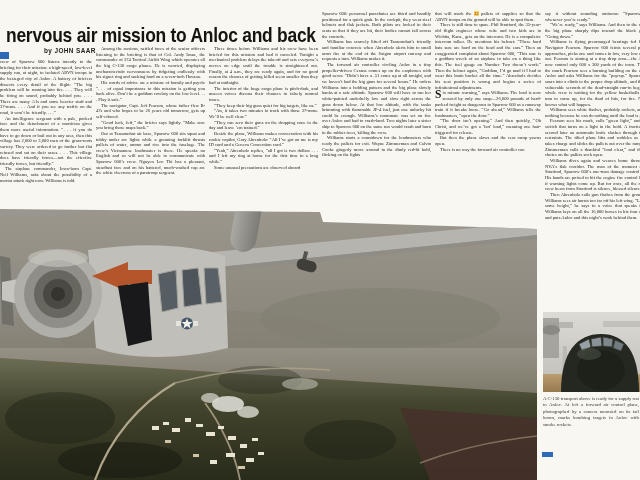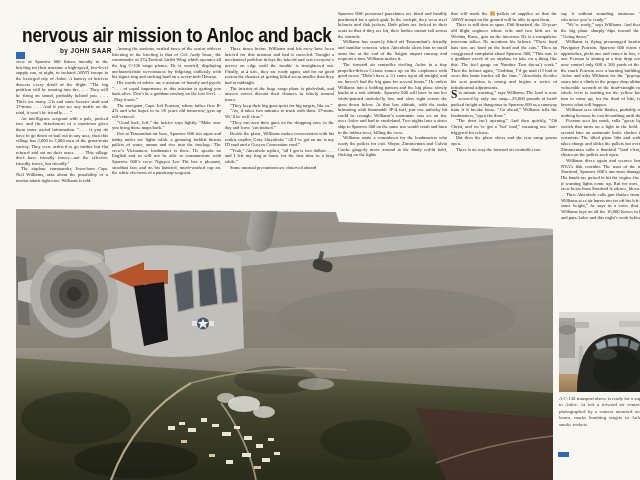--- a/index.html
+++ b/index.html
@@ -1,18 +1,18 @@
 <!DOCTYPE html>
 <html><head>
 <meta charset="utf-8">
 <style>
   html,body{margin:0;padding:0;}
   body{width:640px;height:480px;overflow:hidden;background:#f8f7f2;position:relative;
        font-family:"Liberation Serif",serif;}
-  .page{position:absolute;inset:0;margin-left:16px;}
+  .page{position:absolute;inset:0;}
   .headline{position:absolute;left:6px;top:23px;margin:0;font-family:"Liberation Sans",sans-serif;
             font-weight:700;font-size:21px;color:#17140f;white-space:nowrap;
             transform:scaleX(.83);transform-origin:0 50%;letter-spacing:-.3px;}
   .byline{position:absolute;left:44px;top:47px;font-family:"Liberation Sans",sans-serif;
           font-weight:700;font-size:6.4px;letter-spacing:.4px;color:#211e19;}
   .col{position:absolute;font-size:4.6px;line-height:5.65px;text-align:justify;color:#27241e;
        overflow:hidden;}
   .col p{margin:0;}
   .col p.ind{text-indent:5px;}
   .c1{left:0;top:59px;width:92px;height:150px;}

